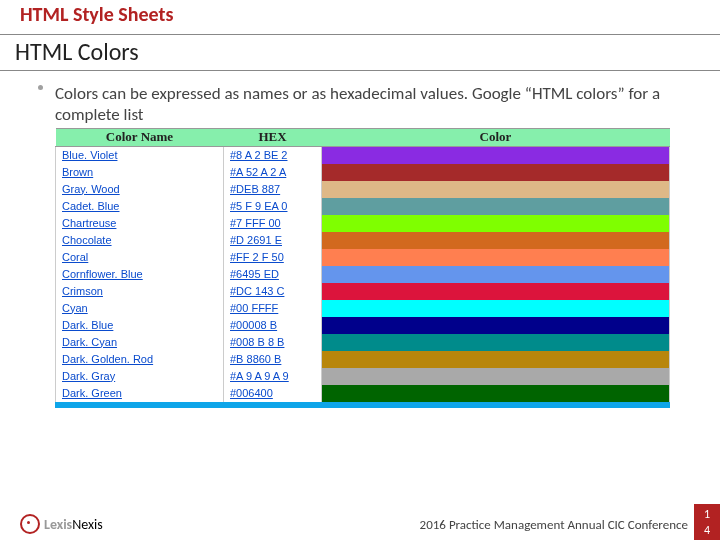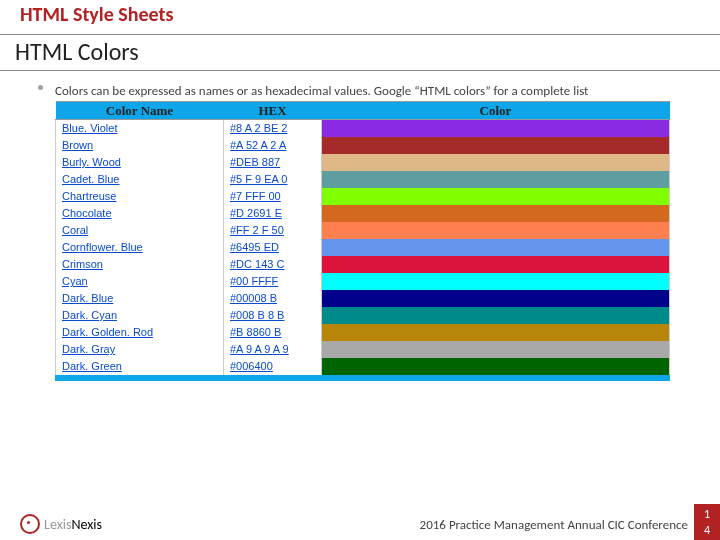--- a/index.html
+++ b/index.html
@@ -21,21 +21,21 @@
   }
   .title {
     font-size: 24px;
     font-weight: 500;
     color: #222;
     padding: 2px 0 4px 15px;
     border-top: 1px solid #888;
     border-bottom: 1px solid #888;
   }
   .bullet-block {
-    font-size: 13px;
+    font-size: 17px;
     color: #444;
     padding: 8px 28px 2px 55px;
     position: relative;
     line-height: 1.25;
     margin-top: 4px;
   }
   .bullet-dot {
     position: absolute;
     left: 38px;
     top: 10px;
@@ -44,21 +44,21 @@
     background: #a0a0a0;
     border-radius: 50%;
   }
   table.colors {
     border-collapse: collapse;
     width: 615px;
     margin: 0 0 0 55px;
     font-size: 13px;
   }
   table.colors th {
-    background: #0ea5e9;
+    background: #86efac;
     font-weight: 700;
     color: #222;
     border-bottom: 1px solid #999;
     border-top: 1px solid #999;
     padding: 0 6px;
     height: 17px;
     font-family: Georgia, 'Times New Roman', serif;
   }
   table.colors td {
     padding: 0 6px;
@@ -113,21 +113,21 @@
   .logo-dot::after {
     content: '';
     position: absolute;
     width: 3px;
     height: 3px;
     border-radius: 50%;
     background: #b22222;
     top: 5px;
     left: 5px;
   }
-  .logo-text .lx { color: #999; font-weight: 400; }
+  .logo-text .lx { color: #999; font-weight: 700; }
   .logo-text .nx { color: #000000; font-weight: 400; }
   .conf {
     position: absolute;
     right: 32px;
     bottom: 8px;
     font-size: 13px;
     color: #444;
   }
   .pagenum {
     position: absolute;
@@ -168,21 +168,21 @@
         <td class="name">Blue. Violet</td>
         <td class="hex">#8 A 2 BE 2</td>
         <td class="swatch" style="background: rgb(138, 43, 226);"></td>
       </tr>
       <tr>
         <td class="name">Brown</td>
         <td class="hex">#A 52 A 2 A</td>
         <td class="swatch" style="background: rgb(165, 42, 42);"></td>
       </tr>
       <tr>
-        <td class="name">Burly. Wood</td>
+        <td class="name">Gray. Wood</td>
         <td class="hex">#DEB 887</td>
         <td class="swatch" style="background: rgb(222, 184, 135);"></td>
       </tr>
       <tr>
         <td class="name">Cadet. Blue</td>
         <td class="hex">#5 F 9 EA 0</td>
         <td class="swatch" style="background: rgb(95, 158, 160);"></td>
       </tr>
       <tr>
         <td class="name">Chartreuse</td>

